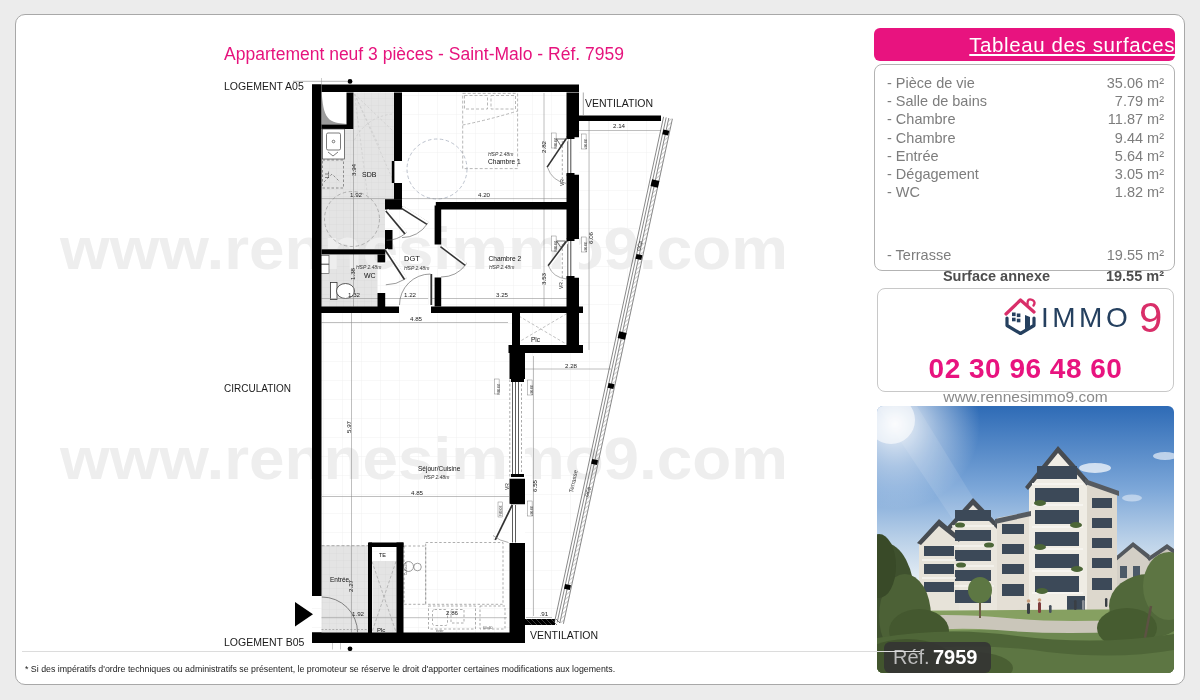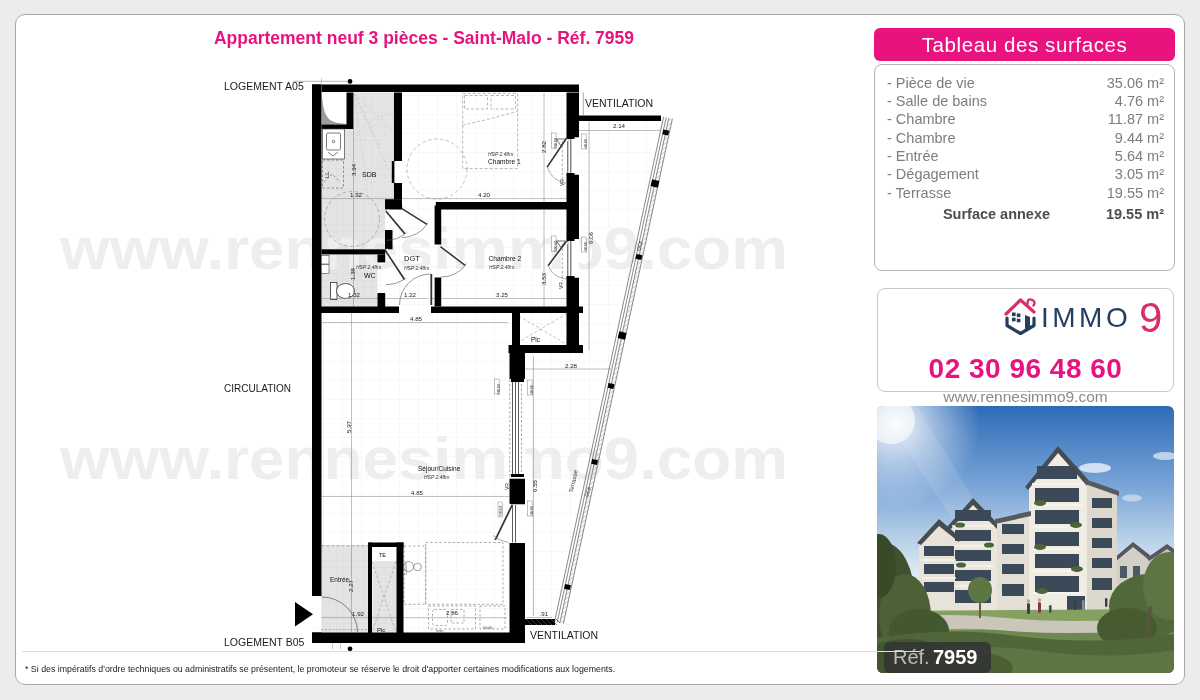--- a/index.html
+++ b/index.html
@@ -7,22 +7,22 @@
     font-family:"Liberation Sans", sans-serif;}
   #card{position:absolute;left:15px;top:14px;width:1168px;height:669px;
     background:#fff;border:1px solid #a8a8a8;border-radius:10px;overflow:hidden;}
   .abs{position:absolute;}
 </style>
 </head>
 <body>
 
 <div id="card"></div>
 
-<div class="abs" style="left:0;top:28px;width:848px;text-align:center;color:#e6137d;
-  font-weight:bold;font-size:17.5px;">Appartement neuf 3 pièces - Saint-Malo - Réf. 7959</div>
+<div class="abs" style="left:0;top:44px;width:848px;text-align:center;color:#e6137d;
+  font-weight:normal;font-size:17.5px;">Appartement neuf 3 pièces - Saint-Malo - Réf. 7959</div>
 
 <svg class="abs" style="left:0;top:0" width="1200" height="700" viewBox="0 0 1200 700">
   <defs>
     <pattern id="tile" width="7" height="7" patternUnits="userSpaceOnUse">
       <rect width="7" height="7" fill="#e4e4e4"></rect>
       <path d="M7 0H0V7" stroke="#d7d7d7" fill="none" stroke-width="0.6"></path>
     </pattern>
     <pattern id="hatch45" width="3" height="3" patternUnits="userSpaceOnUse" patternTransform="rotate(50)">
       <line x1="0" y1="0" x2="0" y2="3" stroke="#888" stroke-width="0.8"></line>
     </pattern>
@@ -407,32 +407,33 @@
        <text x="501.8" y="516" transform="rotate(-90 501.8 516)">F80.08</text>
       </g>
     <g>
         <rect x="527.5" y="501" width="4.6" height="15" fill="#fff" stroke="#666" stroke-width="0.4"></rect>
        <text x="532.5" y="516.5" transform="rotate(-90 532.5 516.5)">+90.08</text>
       </g>
   </g>
 </svg>
 
 <div class="abs" style="left:874px;top:28px;width:301px;height:33px;background:#e8137f;
-  border-radius:6px;color:#fff;font-size:20.5px;letter-spacing:0.6px;text-align:center;line-height:33px;">Tableau des surfaces</div>
+  border-radius:6px;color:#fff;font-size:20.5px;letter-spacing:0.6px;text-align:right;line-height:33px;text-decoration:underline;">Tableau des surfaces</div>
 
 <div class="abs" style="left:874px;top:64px;width:299px;height:205px;background:#fff;
   border:1px solid #b3b3b3;border-radius:8px;font-size:14.5px;color:#7d7d7d;">
   <div style="padding:9px 10px 0 12px;line-height:18.2px;">
     <div>- Pièce de vie <span style="float:right">35.06 m²</span></div>
-    <div>- Salle de bains <span style="float:right">4.76 m²</span></div>
+    <div>- Salle de bains <span style="float:right">7.79 m²</span></div>
     <div>- Chambre <span style="float:right">11.87 m²</span></div>
     <div>- Chambre <span style="float:right">9.44 m²</span></div>
     <div>- Entrée <span style="float:right">5.64 m²</span></div>
     <div>- Dégagement <span style="float:right">3.05 m²</span></div>
-    <div style="line-height:20.5px;">- Terrasse <span style="float:right">19.55 m²</span></div>
+    <div>- WC <span style="float:right">1.82 m²</span></div>
+    <div style="line-height:20.5px;margin-top:44px;">- Terrasse <span style="float:right">19.55 m²</span></div>
     <div style="color:#4d4d4d;font-weight:bold;line-height:20px;text-align:center;">Surface annexe <span style="float:right">19.55 m²</span></div>
   </div>
 </div>
 
 <div class="abs" style="left:877px;top:288px;width:295px;height:102px;background:#fff;
   border:1px solid #c8c8c8;border-radius:8px;">
 
   <div style="text-align:right;margin-top:4px;height:44px;">
     <svg width="170" height="46" viewBox="0 0 170 46" style="vertical-align:top;">
 

